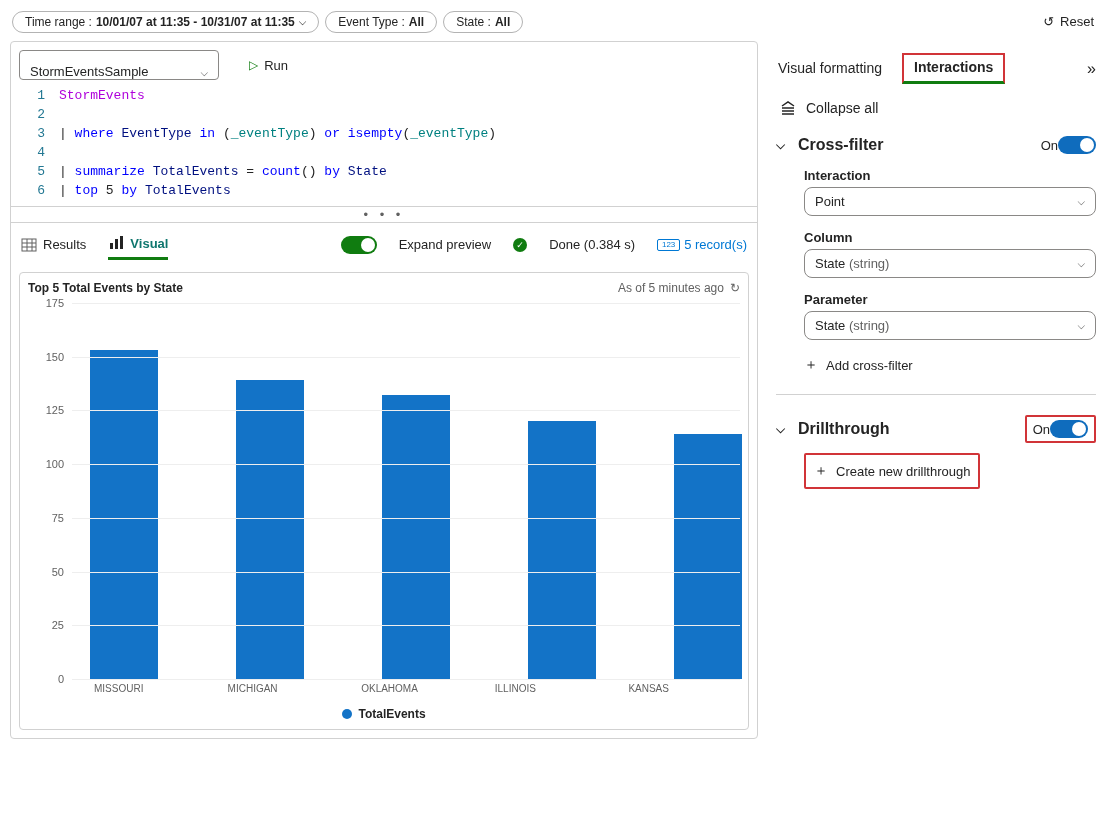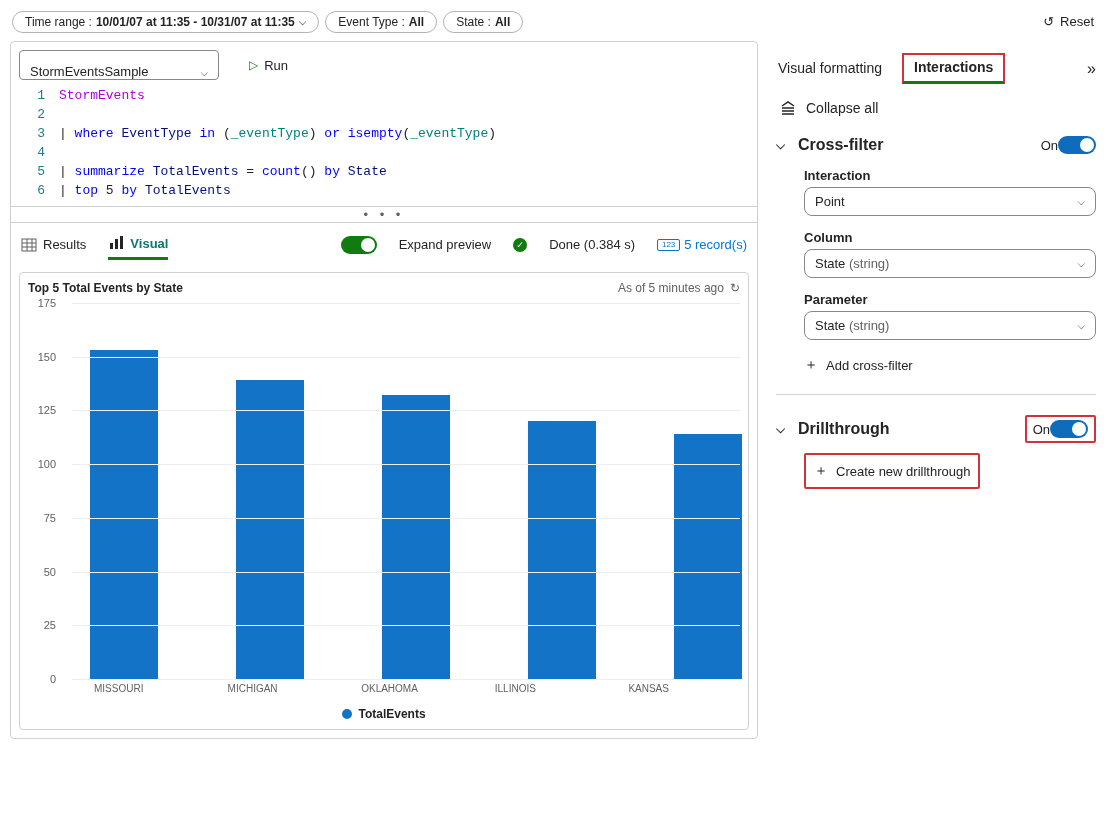--- a/index.html
+++ b/index.html
@@ -118,21 +118,21 @@
     padding: 8px;
   }
   .chart-hdr { display:flex; align-items:center; justify-content:space-between; font-size:12px;}
   .chart-hdr .title { font-weight:600; }
   .chart-hdr .asof { color:#616161; display:flex; align-items:center; gap:6px;}
   .plot {
     position: relative; height: 400px; margin-top: 8px;
     padding-left: 44px;
   }
   .yaxis { position:absolute; left:0; top:0; bottom:24px; width:40px; }
-  .ytick { position:absolute; right:12px; font-size:11px; color:#616161; transform: translateY(-50%); margin-left: 20px;}
+  .ytick { position:absolute; right:4px; font-size:11px; color:#616161; transform: translateY(-50%); margin-left: 20px;}
   .ygrid { position:absolute; left:44px; right:0; border-top:1px solid #eee; }
   .bars-row { position:absolute; left:44px; right:0; bottom:24px; top:0; display:flex; align-items: flex-end; }
   .bar-cell { flex:1; display:flex; align-items:flex-end; justify-content:flex-start; padding-left: 18px; padding-right: 60px;}
   .bar { width: 68px; background: #1373c7;}
   .xaxis-row { position:absolute; left:44px; right:0; bottom:0; height:20px; display:flex; }
   .xlabel { flex:1; text-align:left; font-size:10px; color:#616161; padding-left: 22px;}
   .legend { text-align:center; margin-top:4px; font-size:12px; font-weight:600; display:flex; align-items:center; justify-content:center; gap:6px;}
   .legend-dot { width:10px;height:10px;border-radius:50%;background:#1373c7;}
 
   .right-pane {

